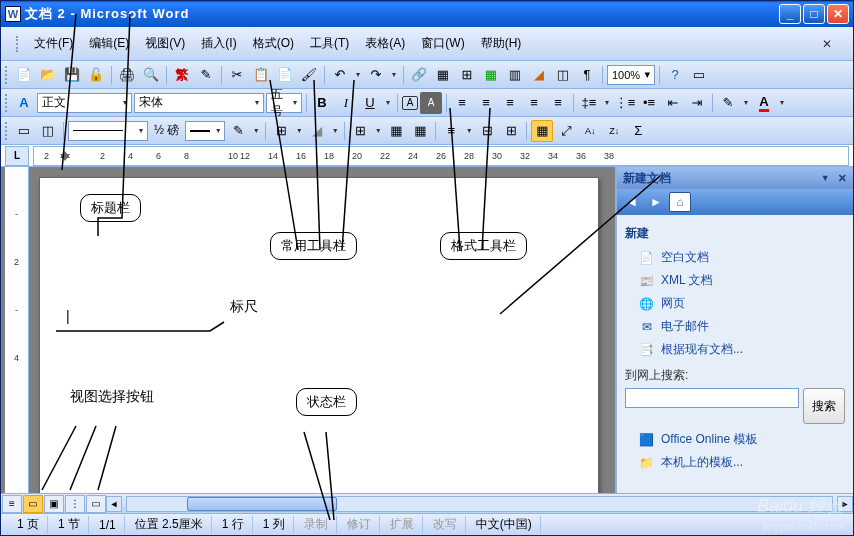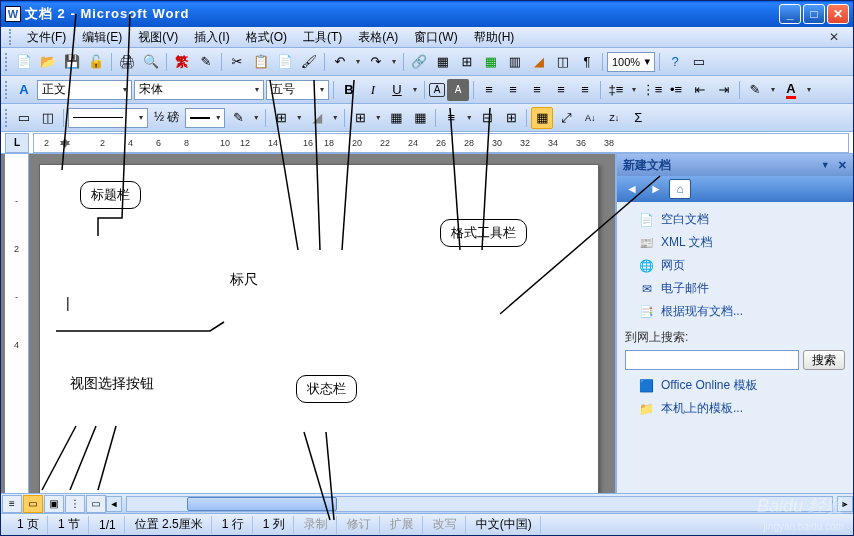--- a/index.html
+++ b/index.html
@@ -9,21 +9,21 @@
 
 .titlebar { height:26px; background:linear-gradient(to bottom,#0058E6 0%,#2B82FF 8%,#1B6FE8 40%,#0A55CE 100%); display:flex; align-items:center; color:#fff; font-size:13px; font-weight:bold; padding-left:4px; }
 .titlebar .app-icon { width:16px; height:16px; background:#fff; border:1px solid #003; margin-right:4px; display:flex; align-items:center; justify-content:center; color:#2A5CAA; font-size:11px; font-weight:bold; }
 .titlebar .title-text { flex:1; letter-spacing:1px; }
 .titlebar .win-btns { display:flex; gap:2px; padding-right:4px; }
 .titlebar .win-btn { width:22px; height:20px; border:1px solid #fff; border-radius:3px; display:flex; align-items:center; justify-content:center; font-size:12px; font-weight:bold; color:#fff; }
 .win-min,.win-max { background:linear-gradient(#4E9CFF,#1558B8); }
 .win-close { background:linear-gradient(#FF7A5A,#E2472F); }
 
 
-.menubar { height:21px; background:linear-gradient(#E6EFFE,#C4D7F5); border-bottom:1px solid #8DB2E3; display:flex; align-items:center; padding:0 8px; font-size:12px; }
+.menubar { height:34px; background:linear-gradient(#E6EFFE,#C4D7F5); border-bottom:1px solid #8DB2E3; display:flex; align-items:center; padding:0 15px; font-size:12px; }
 .menubar .handle { width:4px; height:16px; border-left:2px dotted #7A9BC9; margin-right:6px; }
 .menu-item { padding:2px 8px; cursor:default; }
 .menu-x { margin-left:auto; color:#333; padding:0 6px; }
 
 
 .toolbar { height:28px; background:linear-gradient(#E2ECFC,#BED4F3); border-bottom:1px solid #8DB2E3; display:flex; align-items:center; padding:0 4px; font-size:11px; gap:2px; overflow:hidden; }
 .tb-handle { width:4px; height:18px; border-left:2px dotted #7A9BC9; margin-right:2px; flex-shrink:0; }
 .tb-btn { width:22px; height:22px; border:1px solid transparent; display:flex; align-items:center; justify-content:center; font-size:13px; flex-shrink:0; border-radius:2px; }
 .tb-sep { width:1px; height:18px; background:#8DB2E3; margin:0 2px; flex-shrink:0; }
 .tb-dd { width:10px; display:flex; align-items:center; justify-content:center; font-size:8px; color:#333; flex-shrink:0; }
@@ -61,21 +61,21 @@
 .tp-nav { height:26px; background:linear-gradient(#7AACEE,#3C79CC); display:flex; align-items:center; padding:0 4px; gap:2px; }
 .tp-nav-btn { width:22px; height:20px; display:flex; align-items:center; justify-content:center; color:#fff; font-size:12px; border:1px solid transparent; border-radius:2px; }
 .tp-nav-btn.home { background:#fff; color:#4772B3; border-color:#2A5592; }
 .tp-body { flex:1; padding:6px 8px; font-size:12px; overflow:hidden; }
 .tp-section-title { font-weight:bold; color:#15428B; margin:4px 0; font-size:12px; }
 .tp-link { display:flex; align-items:center; gap:6px; padding:3px 4px 3px 14px; color:#1A4AA0; cursor:pointer; }
 .tp-link .ico { width:16px; height:16px; display:flex; align-items:center; justify-content:center; font-size:12px; }
 .tp-search-label { font-size:12px; color:#333; margin-top:6px; }
 .tp-search-row { display:flex; gap:4px; margin:4px 0; }
 .tp-search-input { flex:1; height:20px; border:1px solid #7A9BC9; background:#fff; font-size:12px; padding:0 4px; }
-.tp-search-btn { padding:0 8px; height:20px; border:1px solid #9A9A9A; background:linear-gradient(#fdfdfd,#E3E3E3); font-size:12px; border-radius:3px; }
+.tp-search-btn { padding:0 8px; height:36px; border:1px solid #9A9A9A; background:linear-gradient(#fdfdfd,#E3E3E3); font-size:12px; border-radius:3px; }
 
 
 .viewbar { height:20px; background:linear-gradient(#E2ECFC,#BED4F3); display:flex; align-items:center; border-top:1px solid #8DB2E3; }
 .view-btn { width:20px; height:18px; border:1px solid #8DB2E3; background:#E6EFF9; display:flex; align-items:center; justify-content:center; font-size:10px; margin-left:1px; }
 .view-btn.active { background:#FFD060; border-color:#E8A400; }
 .hscroll { flex:1; height:16px; background:#D9E7FB; border:1px solid #8DB2E3; margin:0 4px; position:relative; }
 .hscroll-thumb { position:absolute; left:60px; width:150px; height:100%; background:linear-gradient(#C6DAFC,#9AC1F5); border:1px solid #5A87C6; border-radius:2px; }
 .hscroll-arrow { width:16px; height:16px; background:#D9E7FB; border:1px solid #8DB2E3; display:flex; align-items:center; justify-content:center; font-size:9px; }
 
 
@@ -161,21 +161,21 @@
     <div class="tb-handle"></div>
     <div class="tb-btn" style="color:#06C;font-weight:bold">A</div>
     <div class="tb-combo" style="width:95px">
         <span>正文</span>
         <span class="dd">▾</span>
       </div>
     <div class="tb-combo" style="width:130px">
         <span>宋体</span>
         <span class="dd">▾</span>
       </div>
-    <div class="tb-combo" style="width:63px">
+    <div class="tb-combo" style="width:36px">
         <span>五号</span>
         <span class="dd">▾</span>
       </div>
     <div class="tb-sep"></div>
     <div class="tb-btn" style="font-weight:bold">B</div>
     <div class="tb-btn" style="font-style:italic;font-family:serif">I</div>
     <div class="tb-btn" style="text-decoration:underline">U</div>
       <div class="tb-dd">▾</div>
     <div class="tb-sep"></div>
     <div class="tb-btn" style="border:1px solid #333;width:16px;height:14px;font-size:10px">A</div>
@@ -245,24 +245,24 @@
     <div class="ruler-corner">L</div>
     <div class="ruler" id="hruler">
       <div class="ruler-marker marker-top" style="left:26px"></div>
       <div class="ruler-marker marker-bot" style="left:26px"></div>
     <div class="ruler-tick" style="left: 10px;">2</div>
         <div class="ruler-tick" style="left: 38px;"></div>
         <div class="ruler-tick" style="left: 66px;">2</div>
         <div class="ruler-tick" style="left: 94px;">4</div>
         <div class="ruler-tick" style="left: 122px;">6</div>
         <div class="ruler-tick" style="left: 150px;">8</div>
-        <div class="ruler-tick" style="left: 186px;">10</div>
+        <div class="ruler-tick" style="left: 194px;">10</div>
         <div class="ruler-tick" style="left: 206px;">12</div>
         <div class="ruler-tick" style="left: 234px;">14</div>
-        <div class="ruler-tick" style="left: 269px;">16</div>
+        <div class="ruler-tick" style="left: 262px;">16</div>
         <div class="ruler-tick" style="left: 290px;">18</div>
         <div class="ruler-tick" style="left: 318px;">20</div>
         <div class="ruler-tick" style="left: 346px;">22</div>
         <div class="ruler-tick" style="left: 374px;">24</div>
         <div class="ruler-tick" style="left: 402px;">26</div>
         <div class="ruler-tick" style="left: 430px;">28</div>
         <div class="ruler-tick" style="left: 458px;">30</div>
         <div class="ruler-tick" style="left: 486px;">32</div>
         <div class="ruler-tick" style="left: 514px;">34</div>
         <div class="ruler-tick" style="left: 542px;">36</div>
@@ -275,39 +275,41 @@
       <div class="vruler-tick" style="top:42px">-</div>
       <div class="vruler-tick" style="top:90px">2</div>
       <div class="vruler-tick" style="top:138px">-</div>
       <div class="vruler-tick" style="top:186px">4</div>
     </div>
     <div class="doc-area">
       <div class="page">
         <div class="page-margin">|</div>
 
         <div class="annotation callout" style="left:40px;top:16px">标题栏</div>
+        <div class="annotation callout" style="left:230px;top:54px">常用工具栏</div>
         <div class="annotation callout" style="left:400px;top:54px">格式工具栏</div>
-        <div class="annotation" style="left:190px;top:106px;font-size:14px">标尺</div>
+        <div class="annotation" style="left:190px;top:120px;font-size:14px">标尺</div>
         <div class="annotation" style="left:30px;top:210px;font-size:14px">视图选择按钮</div>
         <div class="annotation callout" style="left:256px;top:210px">状态栏</div>
       </div>
     </div>
 
     <div class="taskpane">
       <div class="tp-header">
         <span>新建文档</span>
         <span class="tp-dd">▼</span>
         <span class="tp-x">✕</span>
       </div>
       <div class="tp-nav">
         <div class="tp-nav-btn">◄</div>
         <div class="tp-nav-btn">►</div>
         <div class="tp-nav-btn home">⌂</div>
       </div>
       <div class="tp-body">
+        <div class="tp-section-title">新建</div>
         <div class="tp-link">
             <span class="ico">📄</span>
             <span>空白文档</span>
           </div>
         <div class="tp-link">
             <span class="ico">📰</span>
             <span>XML 文档</span>
           </div>
         <div class="tp-link">
             <span class="ico">🌐</span>

